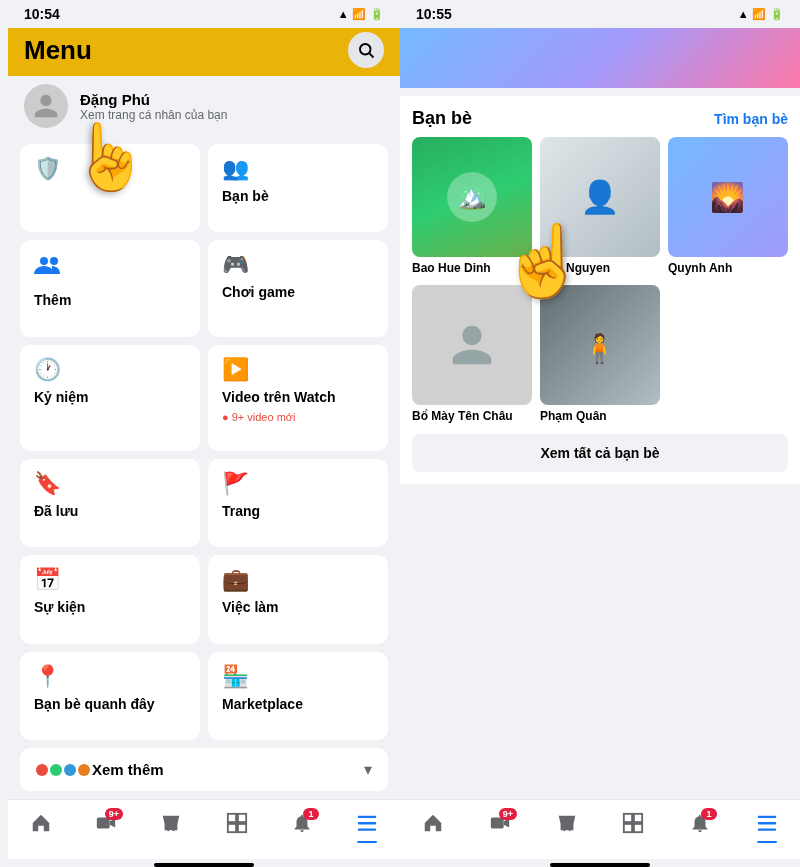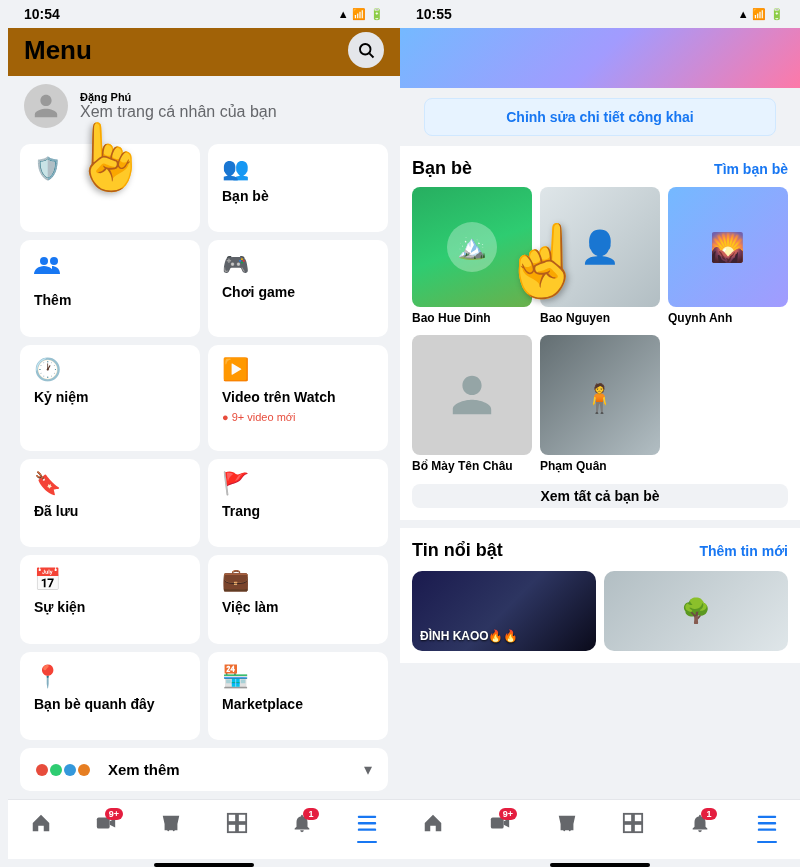--- a/index.html
+++ b/index.html
@@ -32,21 +32,21 @@
       font-size: 12px;
       font-weight: 600;
     }
     .status-icons { display: flex; gap: 4px; align-items: center; font-size: 11px; }
 
     .menu-header {
       display: flex;
       justify-content: space-between;
       align-items: center;
       padding: 4px 16px 8px;
-      background: #a16207;
+      background: #eab308;
     }
     .menu-title { font-size: 26px; font-weight: 700; color: #000; }
     .search-btn {
       width: 36px; height: 36px;
       border-radius: 50%;
       background: #e4e6ea;
       display: flex; align-items: center; justify-content: center;
       cursor: pointer;
     }
 
@@ -59,22 +59,22 @@
     }
     .avatar-circle {
       width: 44px; height: 44px;
       border-radius: 50%;
       background: #ccc;
       display: flex; align-items: center; justify-content: center;
       font-size: 20px;
       color: #666;
       overflow: hidden;
     }
-    .profile-info .name { font-size: 11px; font-weight: 600; color: #000; }
-    .profile-info .sub { font-size: 16px; color: #65676b; }
+    .profile-info .name { font-size: 15px; font-weight: 600; color: #000; }
+    .profile-info .sub { font-size: 12px; color: #65676b; }
 
     .menu-grid {
       display: grid;
       grid-template-columns: 1fr 1fr;
       gap: 8px;
       padding: 8px 12px;
       flex: 1;
       overflow-y: auto;
     }
     .menu-item {
@@ -86,21 +86,21 @@
       gap: 6px;
       cursor: pointer;
     }
     .menu-item-icon { font-size: 22px; }
     .menu-item-label { font-size: 14px; font-weight: 600; color: #000; }
     .menu-item-sub { font-size: 11px; color: #e74c3c; }
 
     .see-more-row {
       display: flex;
       align-items: center;
-      gap: 18px;
+      gap: 2px;
       padding: 12px 16px;
       background: #fff;
       margin: 0 12px 8px;
       border-radius: 10px;
       cursor: pointer;
     }
     .see-more-label { font-size: 15px; font-weight: 600; flex: 1; }
     .chevron { font-size: 16px; color: #65676b; }
 
     
@@ -229,21 +229,21 @@
       background: #ccc;
       overflow: hidden;
     }
     .friend-photo.green-bg { background: linear-gradient(135deg, #00b894, #55efc4); }
     .friend-photo.gray-bg { background: #d0d0d0; display: flex; align-items: center; justify-content: center; }
     .friend-name { font-size: 12px; font-weight: 600; color: #000; line-height: 1.3; }
 
     .see-all-btn {
       width: 100%;
       margin-top: 10px;
-      padding: 4px;
+      padding: 11px;
       background: #f0f2f5;
       border: none;
       border-radius: 8px;
       font-size: 14px;
       font-weight: 600;
       color: #000;
       cursor: pointer;
       text-align: center;
     }
 
@@ -503,23 +503,20 @@
       <span>▲</span>
       <span>📶</span>
       <span>🔋</span>
     </div>
   </div>
 
   <div class="right-content">
 
     <div class="cover-photo"></div>
 
-    <div style="margin: 8px 12px;">
-      <div class="edit-public-btn">Chỉnh sửa chi tiết công khai</div>
-    </div>
 
     <div class="section">
       <div class="section-header">
         <span class="section-title">Bạn bè</span>
         <span class="section-link">Tìm bạn bè</span>
       </div>
 
       <div class="friends-grid">
 
         <div class="friend-card">
@@ -559,34 +556,20 @@
             <div style="font-size:28px;margin-top:8px;">🧍</div>
           </div>
           <span class="friend-name">Phạm Quân</span>
         </div>
 
       </div>
 
       <div class="see-all-btn">Xem tất cả bạn bè</div>
     </div>
 
-    <div class="tin-section">
-      <div class="tin-header">
-        <span class="section-title">Tin nổi bật</span>
-        <span class="section-link">Thêm tin mới</span>
-      </div>
-      <div class="tin-cards">
-        <div class="tin-card" style="background:linear-gradient(135deg,#1a1a4e,#2d3561,#0a0a1a);padding:8px;">
-          <span class="tin-card-label" style="font-size:12px;font-weight:800;color:#fff;text-shadow:0 1px 2px rgba(0,0,0,0.8);">ĐÌNH KAOO🔥🔥</span>
-        </div>
-        <div class="tin-card light-bg" style="background:linear-gradient(135deg,#b2bec3,#dfe6e9);display:flex;align-items:center;justify-content:center;">
-          <span style="font-size:24px;">🌳</span>
-        </div>
-      </div>
-    </div>
   </div>
 
   <div class="right-bottom-nav">
     <div class="nav-item">
       <span class="nav-icon">
         <svg width="22" height="22" viewBox="0 0 24 24" fill="#65676b">
             <path d="M3 12L12 3l9 9v9h-6v-6H9v6H3z"></path>
           </svg>
       </span>
     </div>

